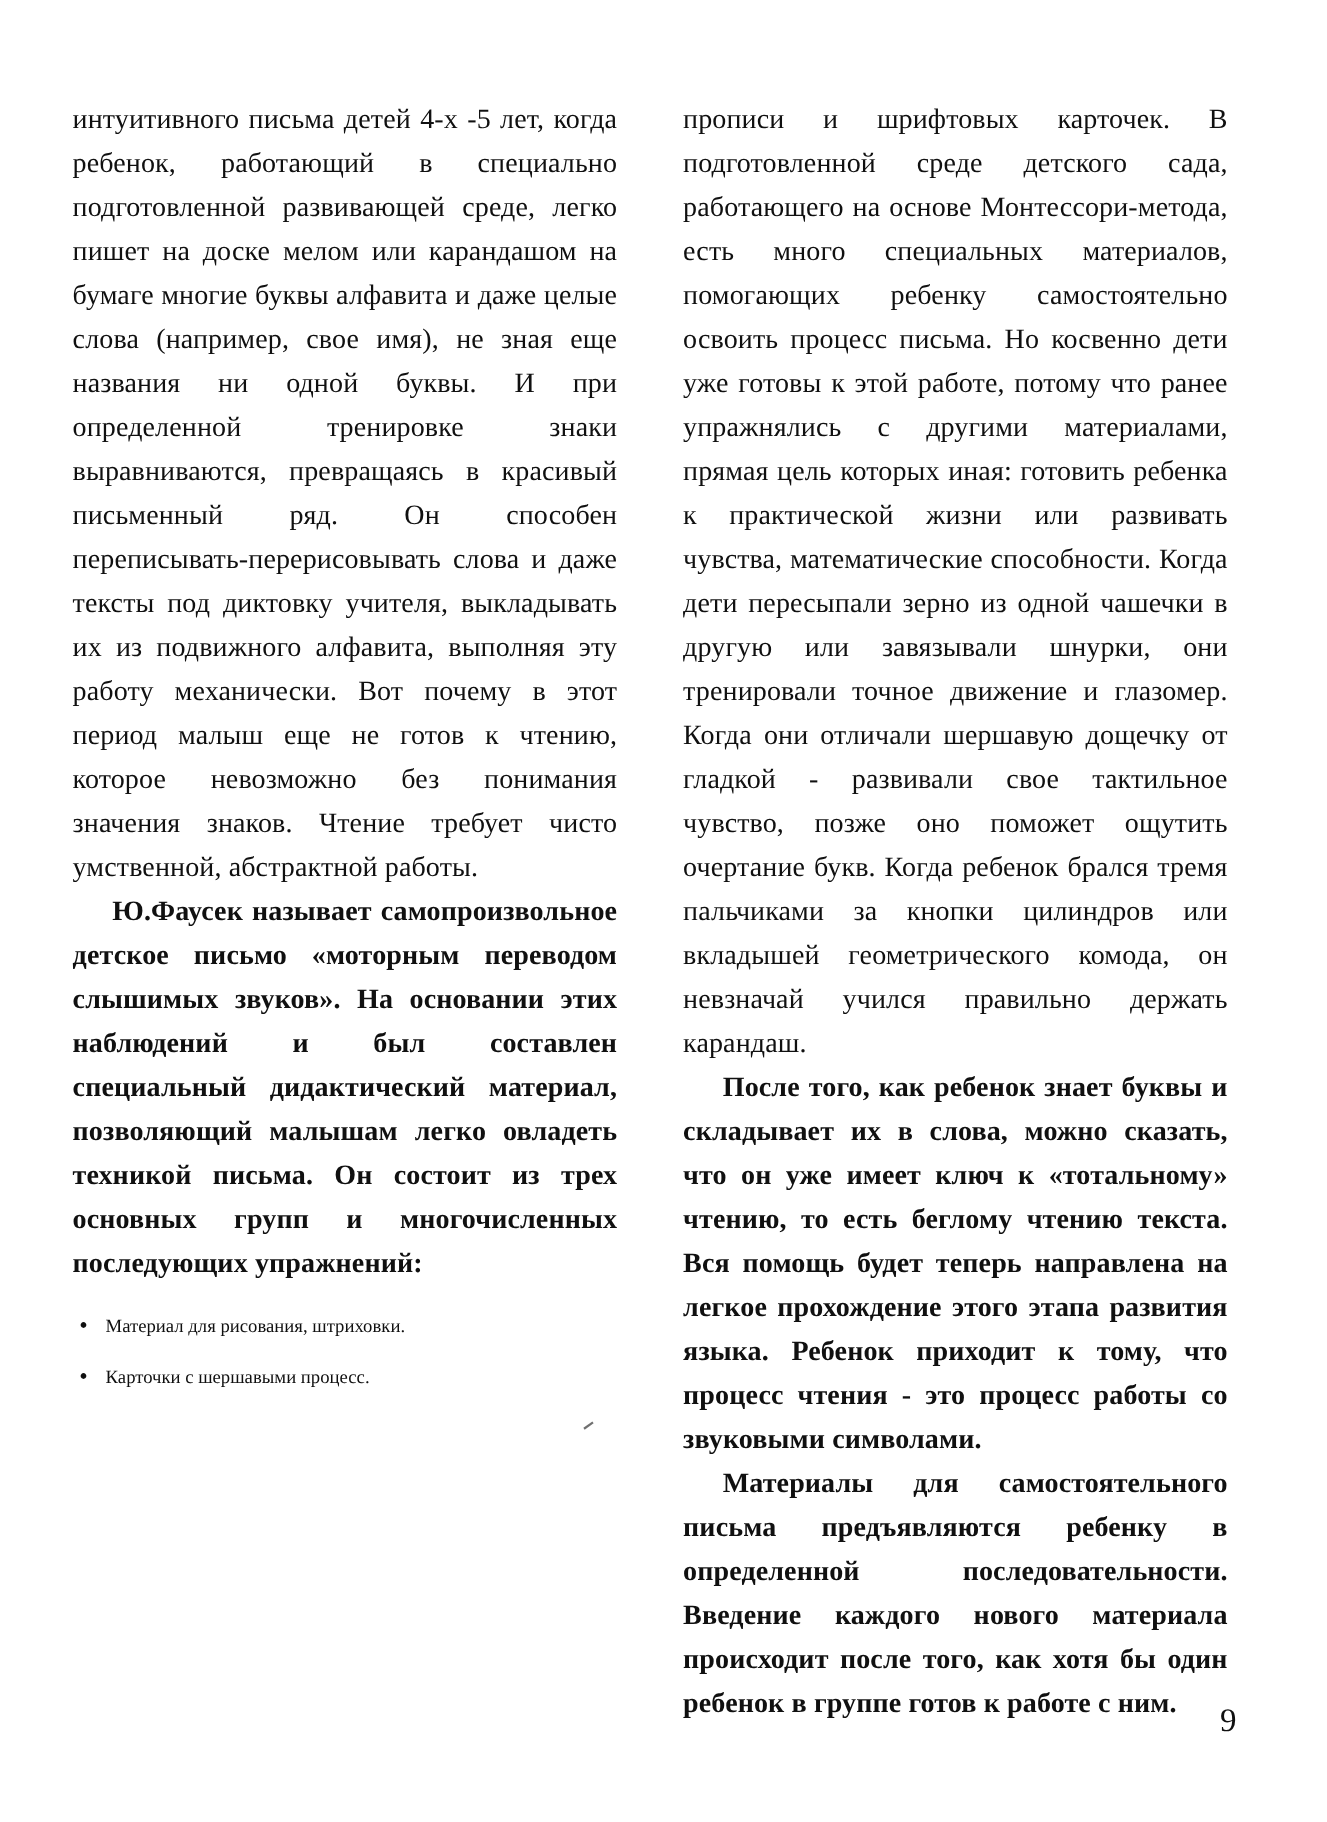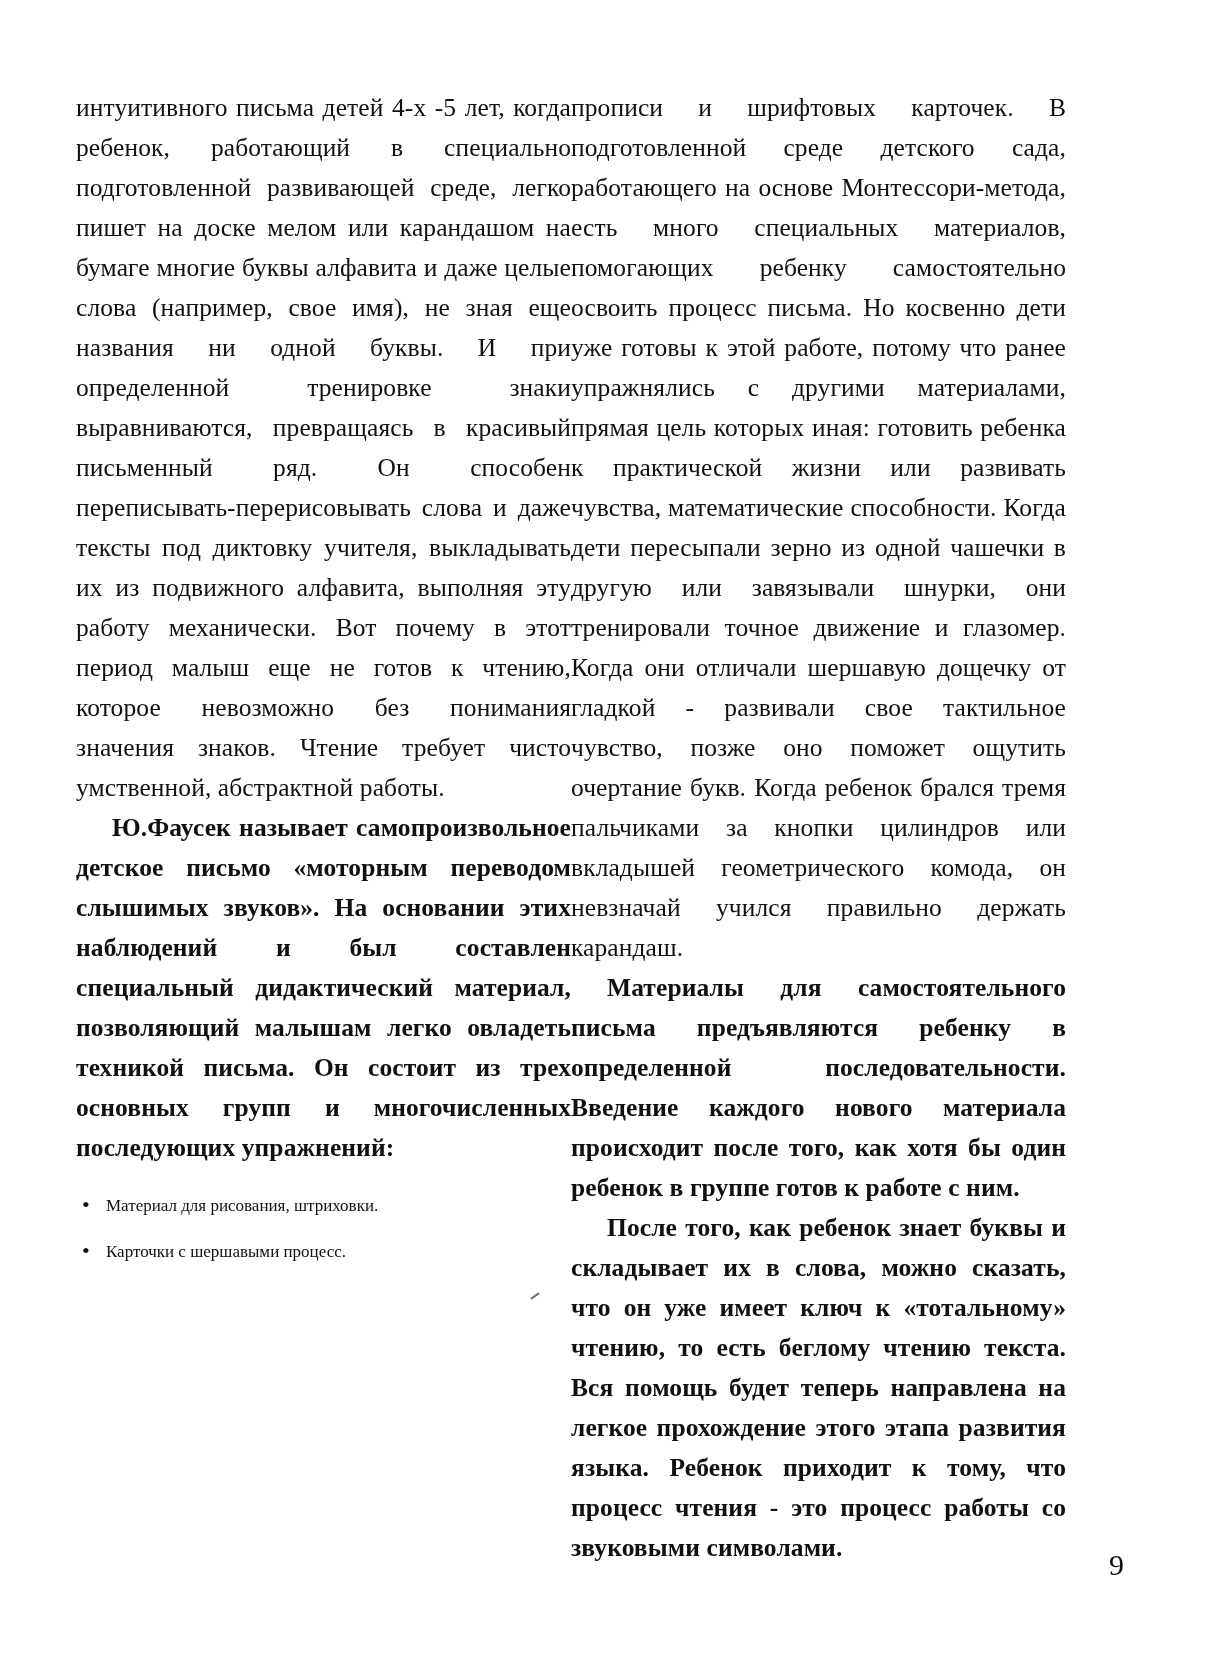--- a/index.html
+++ b/index.html
@@ -13,23 +13,24 @@
     height: 1656px;
     margin: 0 auto;
     background: #ffffff;
     font-family: "Liberation Serif", "DejaVu Serif", serif;
     color: #101010;
     overflow: hidden;
   }
   .columns {
     position: absolute;
     top: 88px;
-    left: 76px;
+    left: 66px;
     width: 1050px;
     display: flex;
+    gap: 60px;
   }
   .col {
     width: 495px;
   }
   p {
     margin: 0;
     font-size: 25.5px;
     line-height: 40px;
     text-align: justify;
     text-justify: inter-word;
@@ -93,22 +94,22 @@
 
       <ul class="bullets">
         <li>Материал для рисования, штриховки.</li>
         <li>Карточки с шершавыми процесс.</li>
       </ul>
 
     </div>
 
     <div class="col">
       <p class="first">прописи и шрифтовых карточек. В подготовленной среде детского сада, работающего на основе Монтессори-метода, есть много специальных материалов, помогающих ребенку самостоятельно освоить процесс письма. Но косвенно дети уже готовы к этой работе, потому что ранее упражнялись с другими материалами, прямая цель которых иная: готовить ребенка к практической жизни или развивать чувства, математические способности. Когда дети пересыпали зерно из одной чашечки в другую или завязывали шнурки, они тренировали точное движение и глазомер. Когда они отличали шершавую дощечку от гладкой - развивали свое тактильное чувство, позже оно поможет ощутить очертание букв. Когда ребенок брался тремя пальчиками за кнопки цилиндров или вкладышей геометрического комода, он невзначай учился правильно держать карандаш.</p>
+      <p class="indent">После того, как ребенок знает буквы и складывает их в слова, можно сказать, что он уже имеет ключ к «тотальному» чтению, то есть беглому чтению текста. Вся помощь будет теперь направлена на легкое прохождение этого этапа развития языка. Ребенок приходит к тому, что процесс чтения - это процесс работы со звуковыми символами.</p>
       <p class="indent">Материалы для самостоятельного письма предъявляются ребенку в определенной последовательности. Введение каждого нового материала происходит после того, как хотя бы один ребенок в группе готов к работе с ним.</p>
-      <p class="indent">После того, как ребенок знает буквы и складывает их в слова, можно сказать, что он уже имеет ключ к «тотальному» чтению, то есть беглому чтению текста. Вся помощь будет теперь направлена на легкое прохождение этого этапа развития языка. Ребенок приходит к тому, что процесс чтения - это процесс работы со звуковыми символами.</p>
     </div>
 
   </div>
 
   <div class="stray-mark"></div>
 
   <div class="page-number">9</div>
 
 </div>
 

